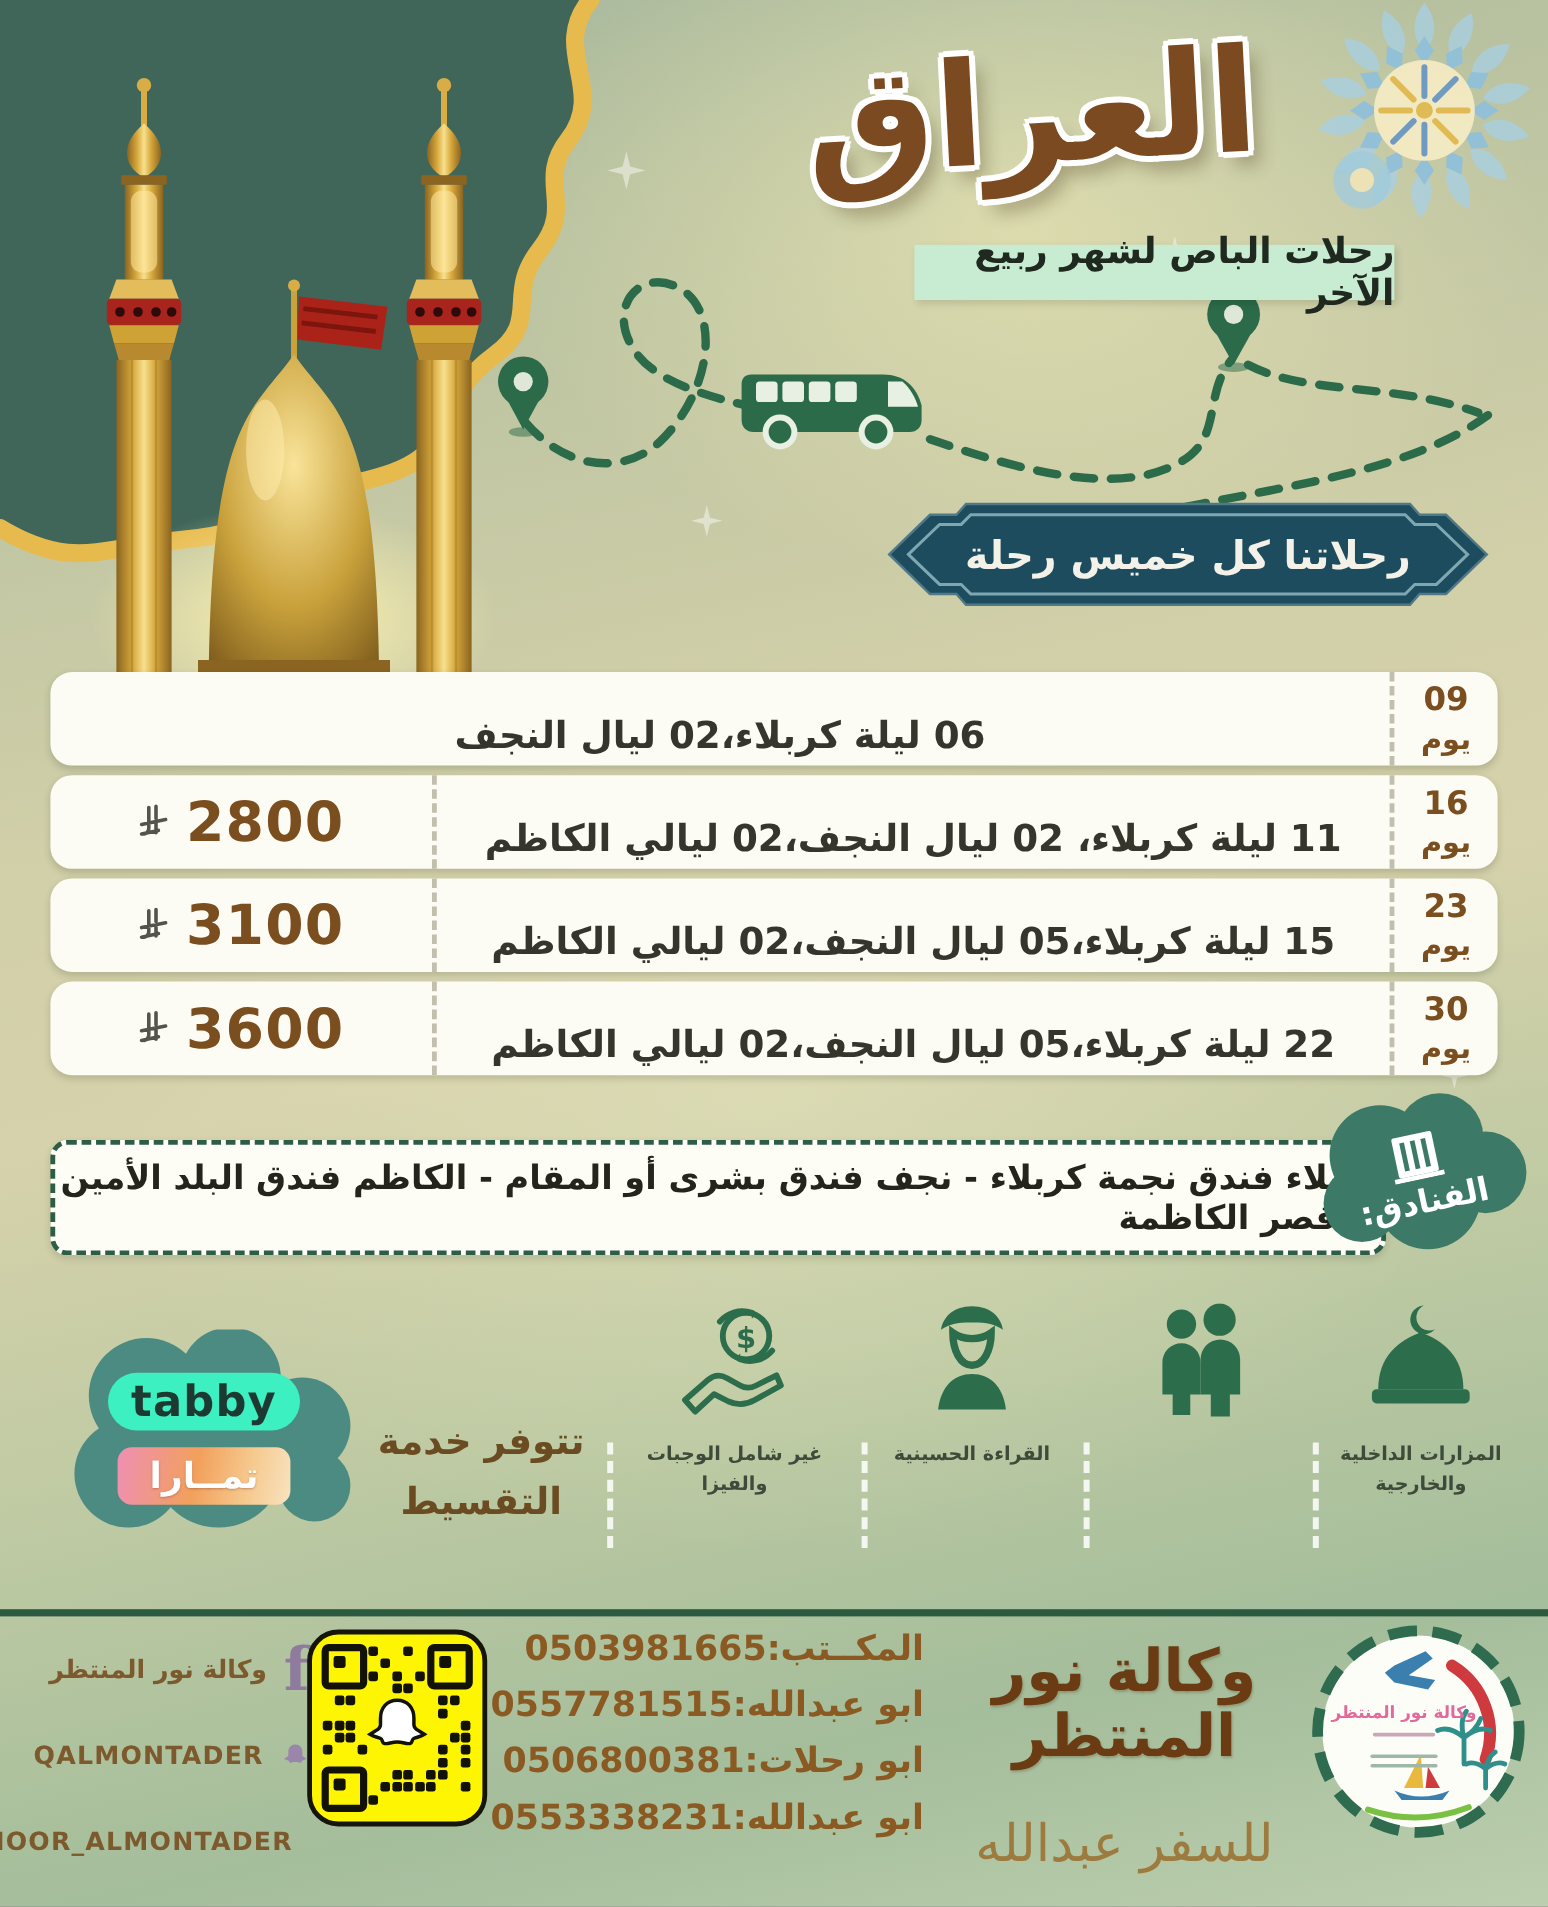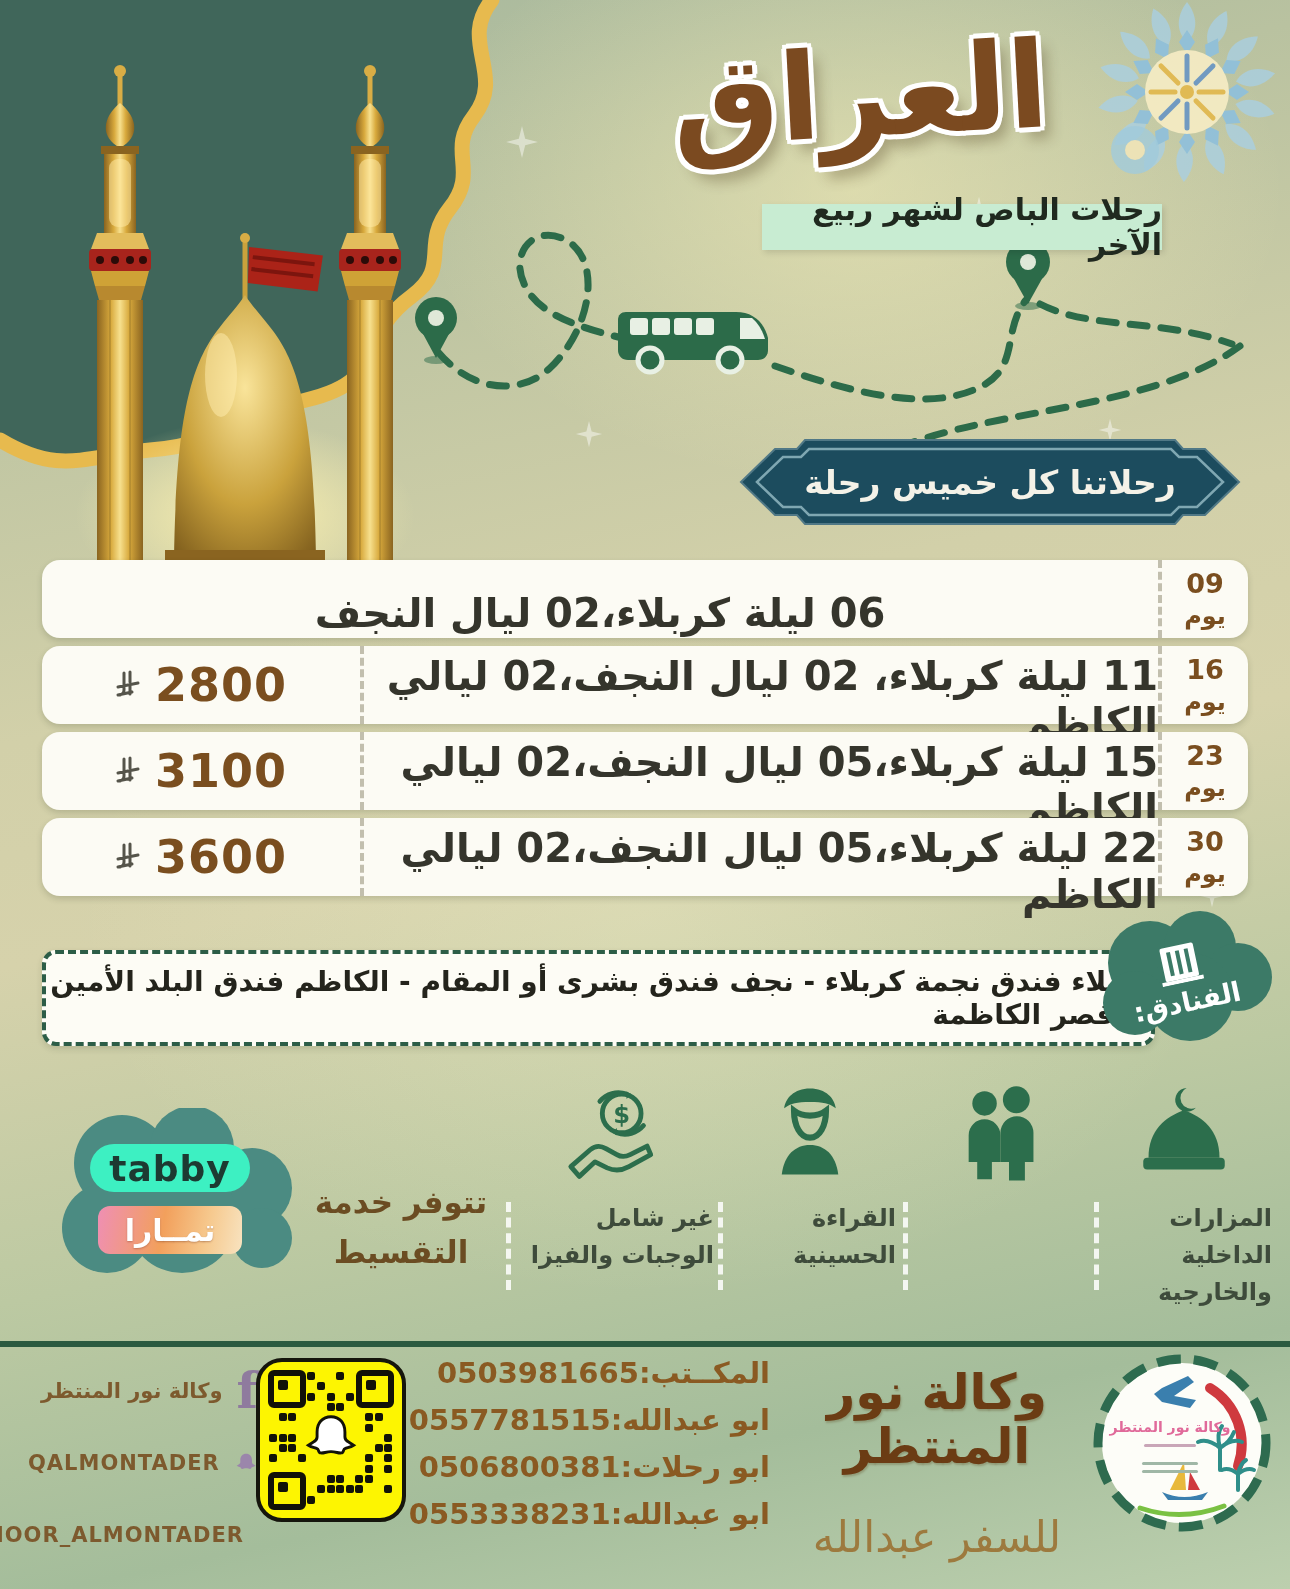--- a/index.html
+++ b/index.html
@@ -29,40 +29,40 @@
       9px 12px 14px rgba(60,40,10,.30);
   }
   .subtitle{
     left:762px;top:204px;width:400px;height:46px;
     background:#c8ecd2;color:#20291f;font-size:30px;font-weight:bold;
     display:flex;align-items:center;justify-content:center;direction:rtl;
     box-shadow:2px 3px 6px rgba(0,0,0,.12);
   }
 
   
-  .banner{left:733px;top:436px;width:514px;height:92px;}
+  .banner{left:733px;top:416px;width:514px;height:92px;}
   .banner-label{
     position:absolute;inset:0;display:flex;align-items:center;justify-content:center;
     color:#f4f2e8;font-size:33px;font-weight:bold;direction:rtl;
   }
 
   
   .row{
     position:absolute;left:42px;width:1206px;height:78px;background:#fcfbf4;
     border-radius:18px;box-shadow:0 3px 6px rgba(40,50,30,.18);
     display:flex;flex-direction:row;align-items:stretch;
   }
   .row .price-cell{
     width:318px;display:flex;align-items:center;justify-content:center;gap:14px;
     border-right:4px dashed #c2bfae;
   }
   .row .price{font-size:46px;font-weight:bold;color:#7a4e1f;letter-spacing:1px;}
   .row .desc-cell{
     flex:1;display:flex;align-items:center;justify-content:center;direction:rtl;
-    font-size:40px;font-weight:bold;color:#35352c;margin-top:28px;
+    font-size:31px;font-weight:bold;color:#35352c;margin-top:28px;
   }
   .row .day-cell{
     width:86px;display:flex;flex-direction:column;align-items:center;justify-content:center;
     border-left:4px dashed #c2bfae;color:#7a4e1f;font-weight:bold;line-height:1.25;
   }
   .row .day-num{font-size:27px;}
   .row .day-word{font-size:24px;}
 
   
   .hotels-box{
@@ -77,21 +77,21 @@
     position:absolute;inset:0;display:flex;flex-direction:column;align-items:center;justify-content:center;
     transform:rotate(-12deg);color:#fff;
   }
   .hotels-label{font-size:27px;font-weight:bold;margin-top:4px;direction:rtl;}
 
   
   .feature{
     position:absolute;top:1086px;display:flex;flex-direction:column;align-items:center;gap:18px;
   }
   .feature .flabel{
-    font-size:24px;font-weight:bold;color:#3e4b3b;direction:rtl;line-height:1.55;
+    font-size:16px;font-weight:bold;color:#3e4b3b;text-align:center;direction:rtl;line-height:1.55;
   }
   .feat-sep{position:absolute;top:1202px;height:88px;border-left:5px dashed rgba(255,255,255,.85);}
   .installment{
     left:296px;top:1178px;width:210px;text-align:center;direction:rtl;
     font-size:31px;font-weight:bold;color:#6b4c22;line-height:1.6;
   }
   .tabby-cloud{left:52px;top:1108px;width:252px;height:188px;}
   .tabby-pill{
     position:absolute;left:38px;top:36px;width:160px;height:48px;background:#3df0c2;border-radius:28px;
     display:flex;align-items:center;justify-content:center;

